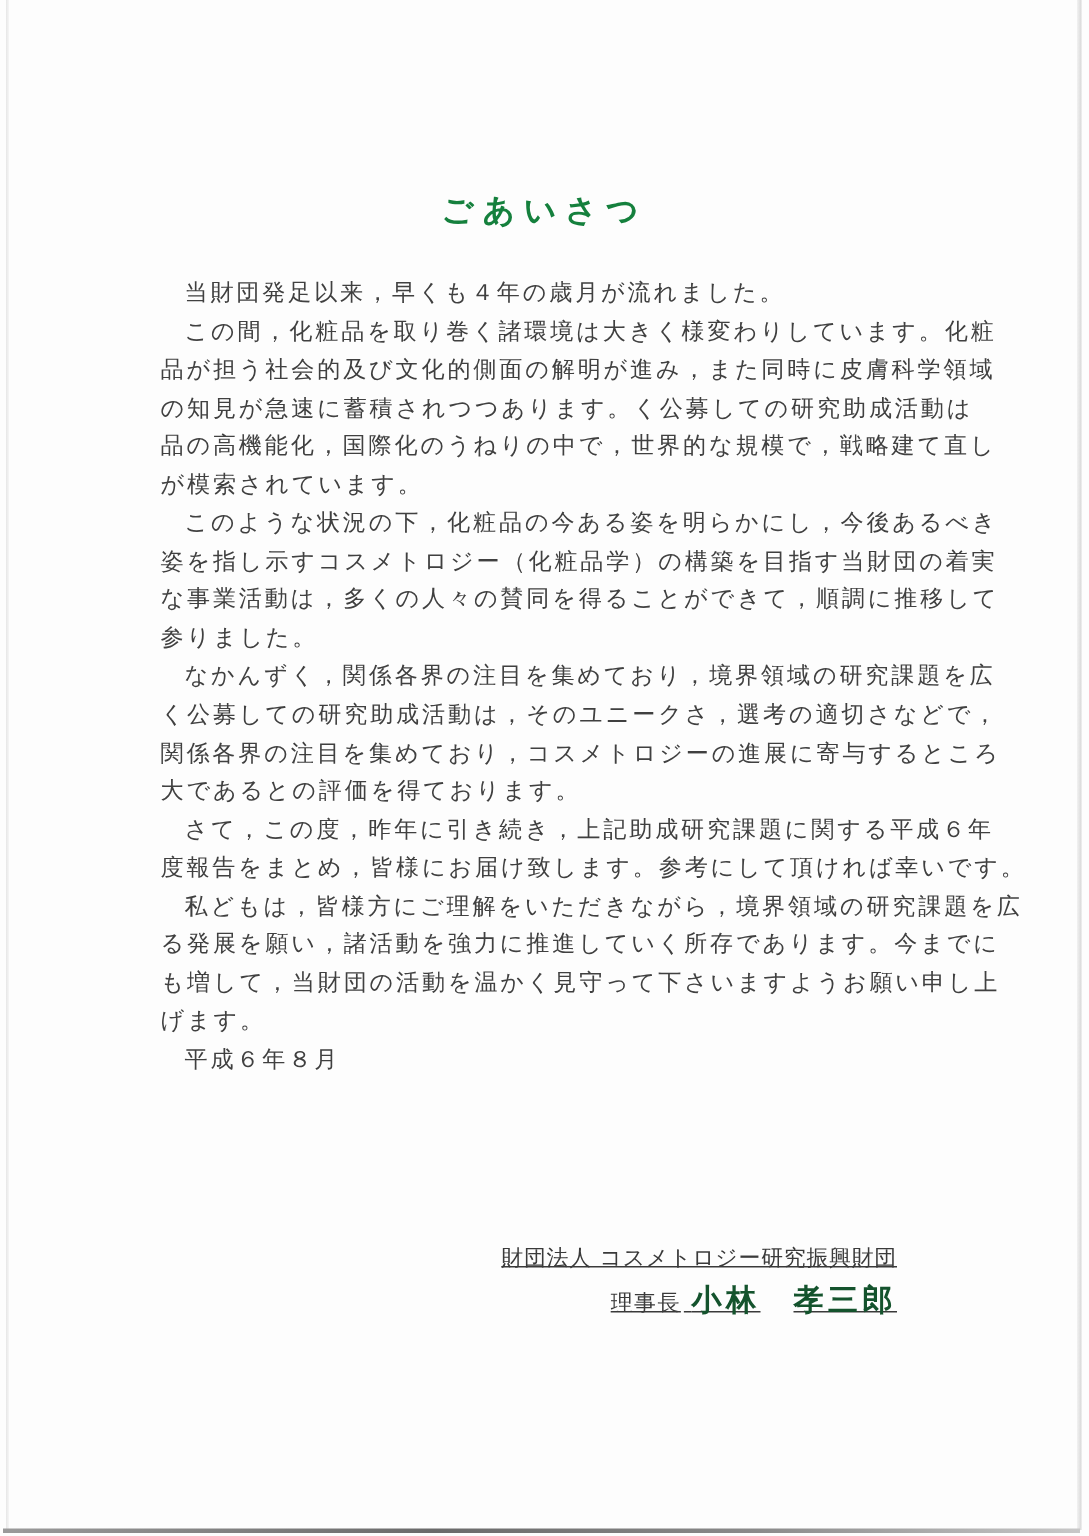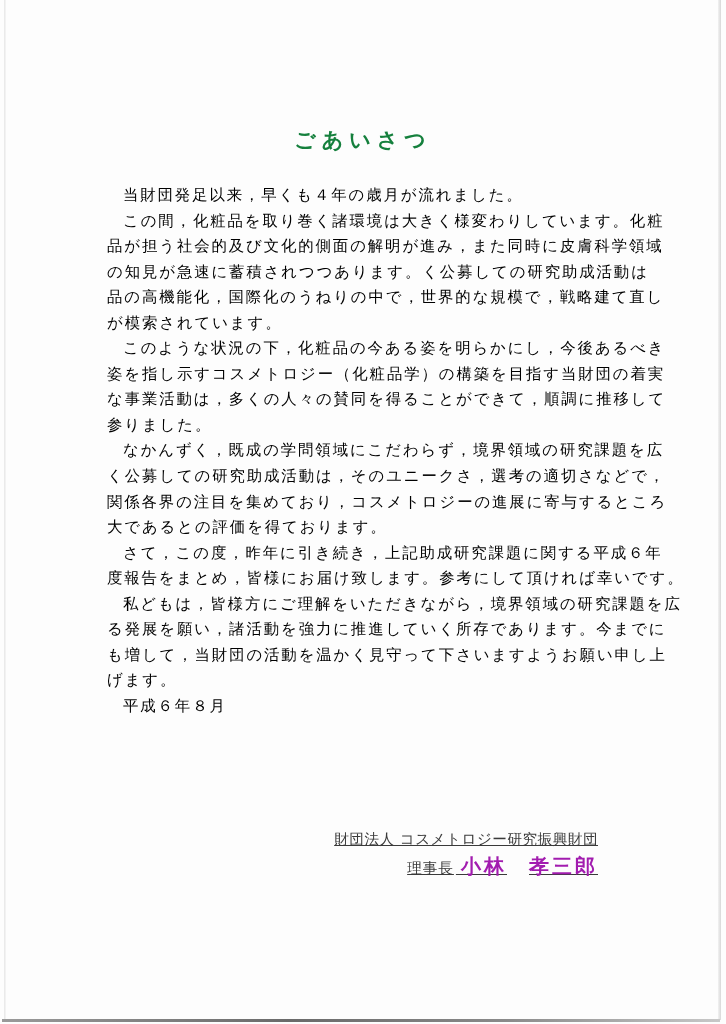--- a/index.html
+++ b/index.html
@@ -52,21 +52,21 @@
     line-height: 32px;
     padding-left: 0px;
   }
   .body-text {
     position: absolute;
     left: 107px;
     top: 183px;
     width: 492px;
     font-size: 15.4px;
     line-height: 25.55px;
-    color: #000000;
+    color: #404040;
     letter-spacing: 1.9px;
   }
   .line {
     display: block;
     white-space: nowrap;
     height: 25.55px;
   }
   .indent { padding-left: 16px; }
   .signature {
     position: absolute;
@@ -88,21 +88,21 @@
   }
   .role {
     font-size: 14.6px;
     letter-spacing: 1px;
     margin-right: 2px;
   }
   .name {
     font-size: 20px;
     font-weight: bold;
     letter-spacing: 3px;
-    color: #a21caf;
+    color: #14532d;
   }
   .name-gap { display: inline-block; width: 22px; }
 </style>
 </head>
 <body>
 
 <div class="page">
   <div class="edge-left"></div>
   <div class="edge-right"></div>
   <div class="edge-bottom"></div>
@@ -117,21 +117,21 @@
     <span class="line">品が担う社会的及び文化的側面の解明が進み，また同時に皮膚科学領域</span>
     <span class="line">の知見が急速に蓄積されつつあります。く公募しての研究助成活動は</span>
     <span class="line">品の高機能化，国際化のうねりの中で，世界的な規模で，戦略建て直し</span>
     <span class="line">が模索されています。</span>
 
     <span class="line indent">このような状況の下，化粧品の今ある姿を明らかにし，今後あるべき</span>
     <span class="line">姿を指し示すコスメトロジー（化粧品学）の構築を目指す当財団の着実</span>
     <span class="line">な事業活動は，多くの人々の賛同を得ることができて，順調に推移して</span>
     <span class="line">参りました。</span>
 
-    <span class="line indent">なかんずく，既成の学問領域にこだわらず，境界領域の研究課題を広</span>
+    <span class="line indent">なかんずく，関係各界の注目を集めており，境界領域の研究課題を広</span>
     <span class="line">く公募しての研究助成活動は，そのユニークさ，選考の適切さなどで，</span>
     <span class="line">関係各界の注目を集めており，コスメトロジーの進展に寄与するところ</span>
     <span class="line">大であるとの評価を得ております。</span>
 
     <span class="line indent">さて，この度，昨年に引き続き，上記助成研究課題に関する平成６年</span>
     <span class="line">度報告をまとめ，皆様にお届け致します。参考にして頂ければ幸いです。</span>
 
     <span class="line indent">私どもは，皆様方にご理解をいただきながら，境界領域の研究課題を広</span>
     <span class="line">る発展を願い，諸活動を強力に推進していく所存であります。今までに</span>
     <span class="line">も増して，当財団の活動を温かく見守って下さいますようお願い申し上</span>

